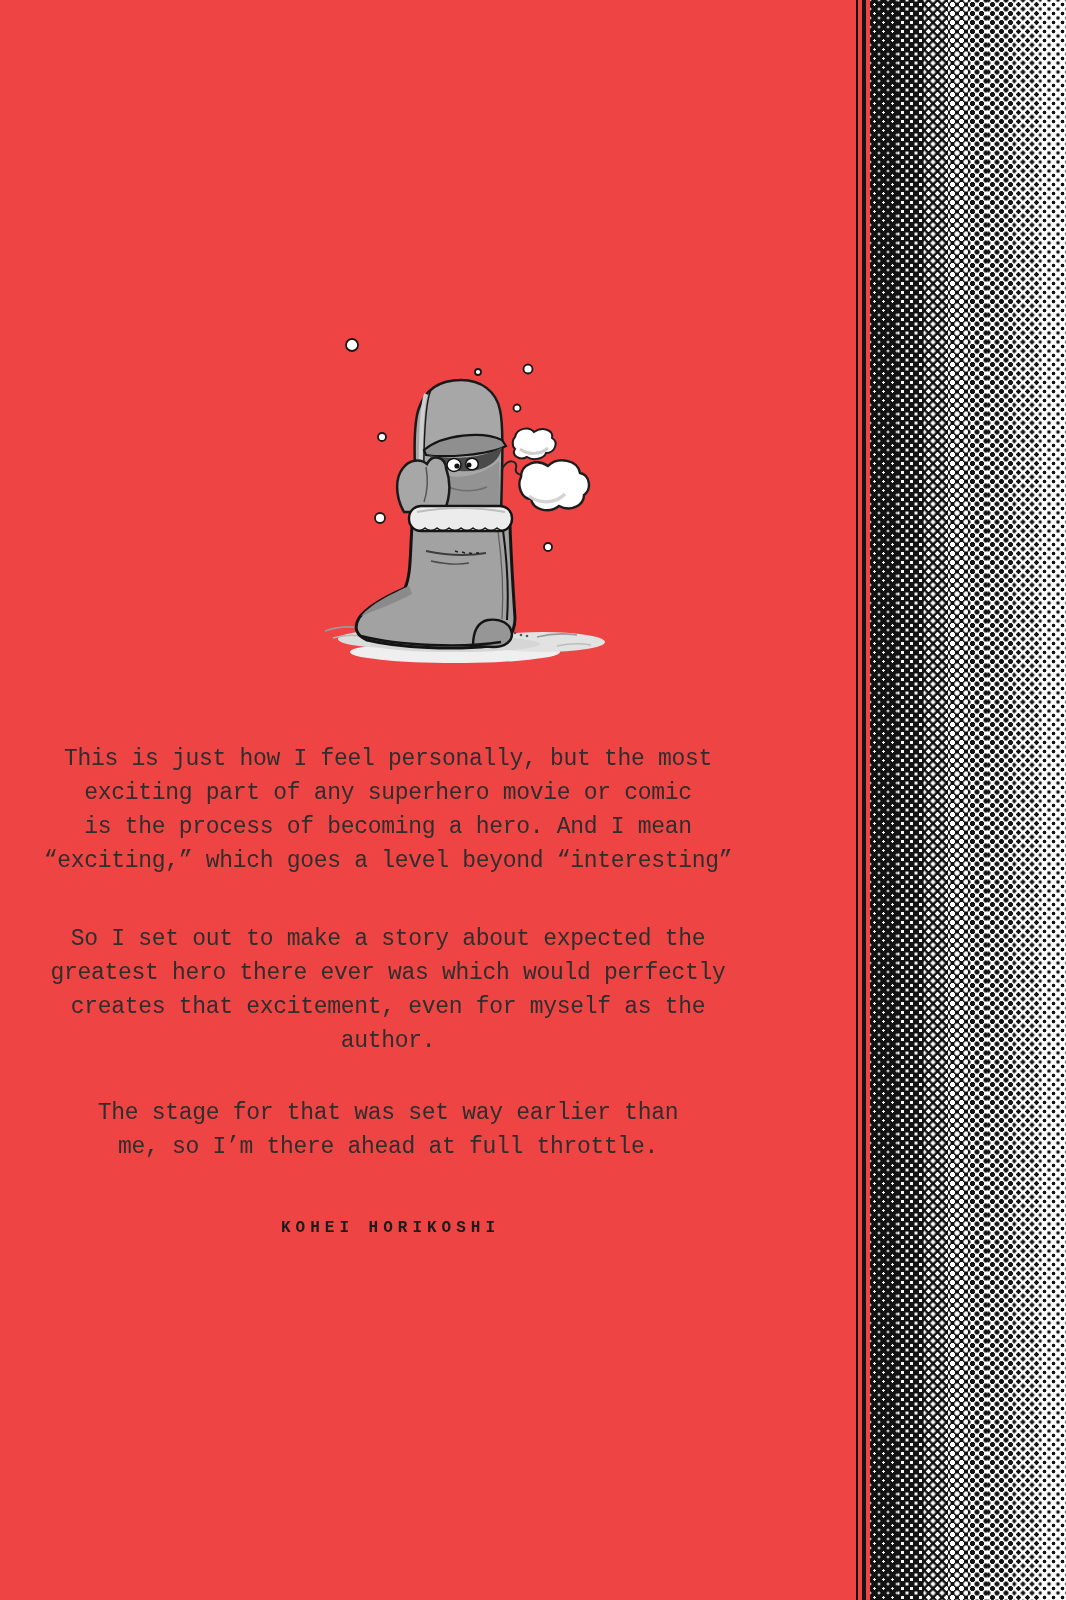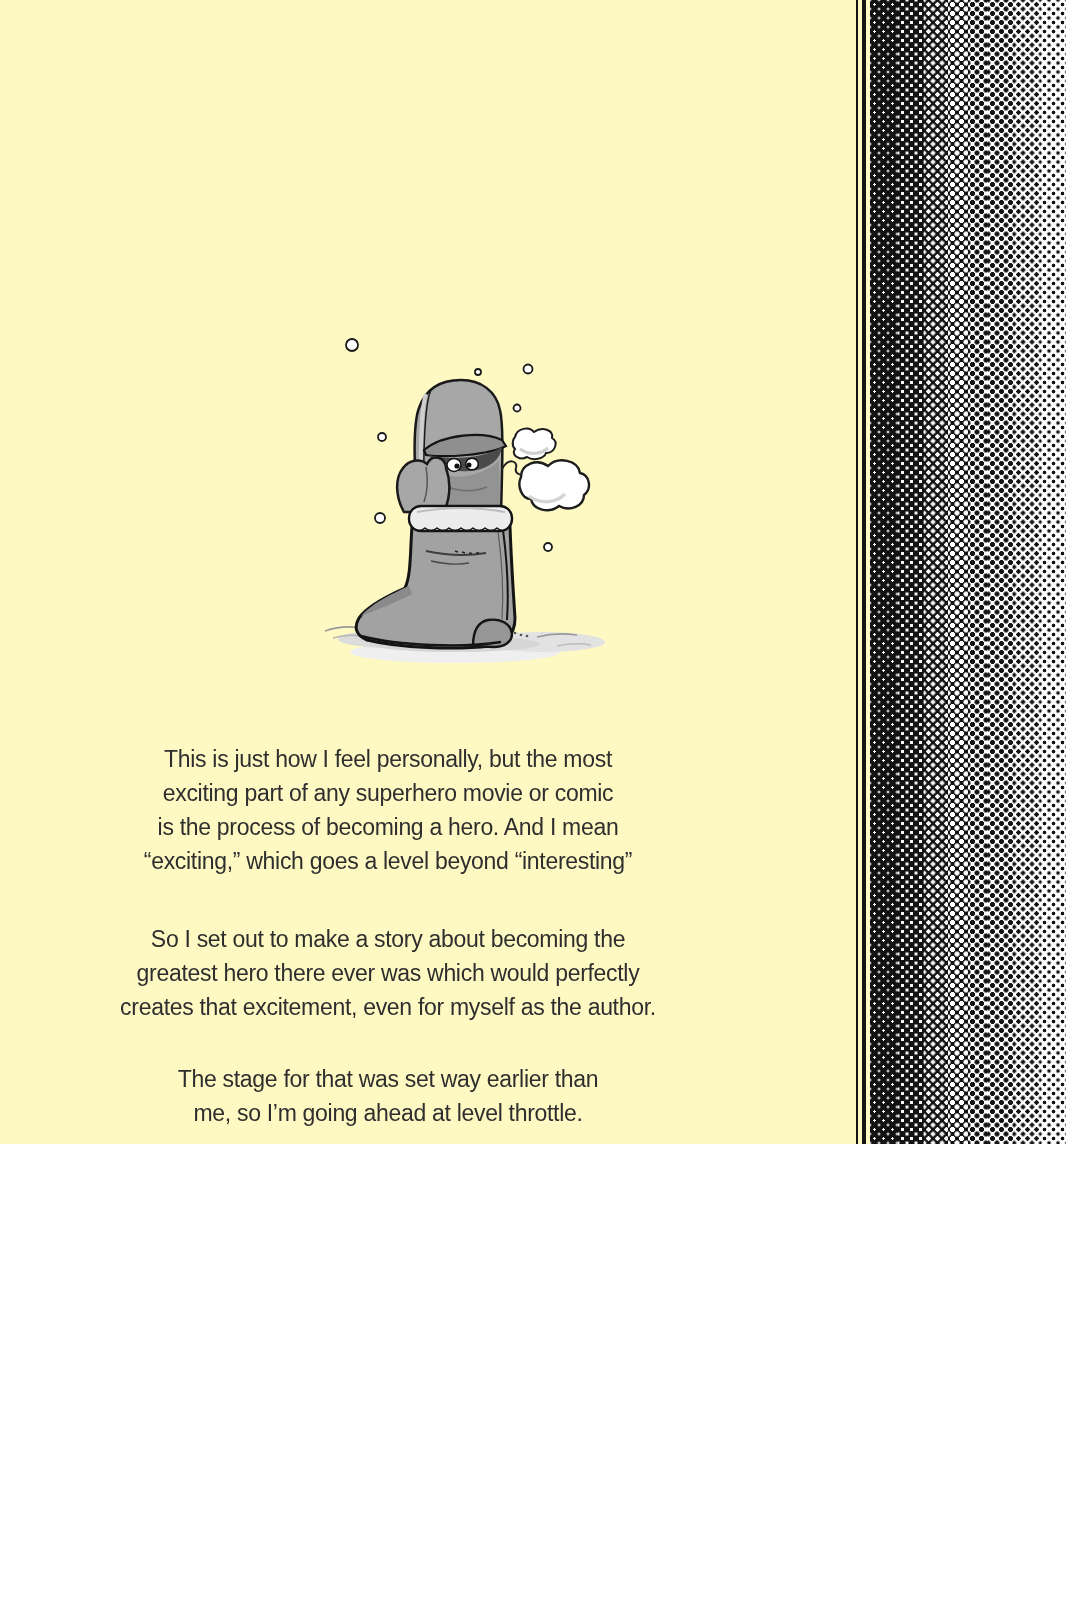--- a/index.html
+++ b/index.html
@@ -1,37 +1,37 @@
 <!DOCTYPE html>
 <html><head>
 <meta charset="utf-8">
 <style>
   html,body{margin:0;padding:0;background:#ffffff;}
   .page{
     position:relative;
-    width:1066px;height:1144px;
-    background:#fef9c3;
+    width:1066px;height:1600px;
+    background:#ef4444;
     overflow:hidden;
-    font-family:Liberation Sans, sans-serif;
+    font-family:Liberation Mono, monospace;
   }
   
   .illustration{
     position:absolute;left:305px;top:330px;width:340px;height:335px;
   }
   
   .note{
     position:absolute;left:30px;top:742px;width:716px;
     text-align:center;
     color:#2e2e2e;
     font-size:23px;line-height:34px;letter-spacing:-0.3px;
   }
   .para{margin:0;}
   .para-1{margin-bottom:44px;}
   .para-2{margin-bottom:38px;}
-  .para-3{margin-bottom:63px;}
+  .para-3{margin-bottom:47px;}
   .line{display:block;}
   .author{
     font-size:16px;font-weight:bold;letter-spacing:5px;
     color:#1c1c1c;padding-left:5px;
   }
   
   .rule{position:absolute;top:0;height:1600px;background:#141414;}
   .rule-thin{left:856px;width:2px;}
   .rule-thick{left:862px;width:4px;}
   
@@ -157,27 +157,27 @@
   </svg>
 
   <div class="note">
     <p class="para para-1">
       <span class="line">This is just how I feel personally, but the most</span>
       <span class="line">exciting part of any superhero movie or comic</span>
       <span class="line">is the process of becoming a hero. And I mean</span>
       <span class="line">“exciting,” which goes a level beyond “interesting”</span>
     </p>
     <p class="para para-2">
-      <span class="line">So I set out to make a story about becoming the</span>
+      <span class="line">So I set out to make a story about expected the</span>
       <span class="line">greatest hero there ever was which would perfectly</span>
       <span class="line">creates that excitement, even for myself as the author.</span>
     </p>
     <p class="para para-3">
       <span class="line">The stage for that was set way earlier than</span>
-      <span class="line">me, so I’m going ahead at level throttle.</span>
+      <span class="line">me, so I’m there ahead at full throttle.</span>
     </p>
     <div class="author">KOHEI HORIKOSHI</div>
   </div>
 
   <div class="rule rule-thin"></div>
   <div class="rule rule-thick"></div>
   <div class="halftone">
     <div class="hb hb1"></div>
     <div class="hb hb2"></div>
     <div class="hb hb3"></div>

